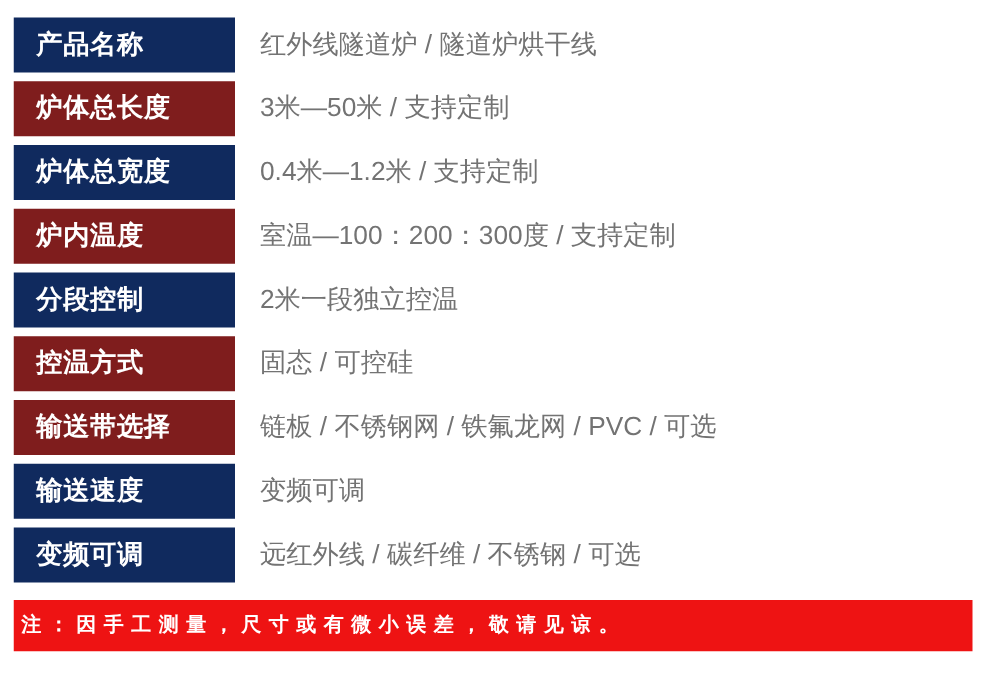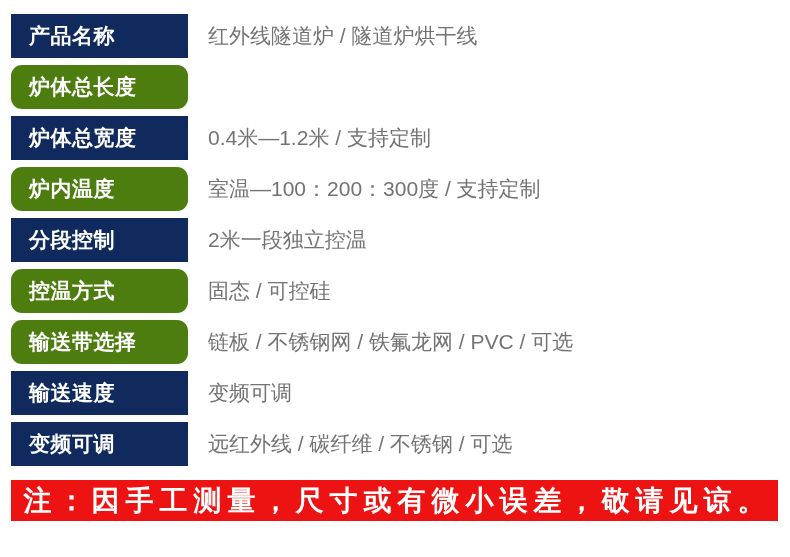--- a/index.html
+++ b/index.html
@@ -43,22 +43,21 @@
     font-size: 21px;
     font-weight: bold;
     letter-spacing: 0.5px;
     white-space: nowrap;
     overflow: hidden;
   }
   .spec-row.dark .spec-label {
     background: #102a5e;
   }
   .spec-row.bright .spec-label {
-    background: #4d7c0f;
-    border-radius: 11px;
+    background: #7f1d1d;
   }
   .spec-value {
     flex: 1 1 auto;
     height: 44px;
     line-height: 44px;
     box-sizing: border-box;
     padding-left: 20px;
     color: #737373;
     font-size: 21px;
     font-weight: normal;
@@ -66,42 +65,43 @@
     overflow: hidden;
   }
   .note-banner {
     position: absolute;
     left: 11px;
     top: 480px;
     width: 767px;
     height: 41px;
     background: #ee1313;
     color: #ffffff;
-    font-size: 28px;
+    font-size: 16px;
     font-weight: bold;
     line-height: 41px;
-    text-align: center;
+    text-align: left;
     letter-spacing: 6px;
     text-indent: 6px;
     white-space: nowrap;
     overflow: hidden;
     box-sizing: border-box;
   }
 </style>
 </head>
 <body>
 
 <div id="spec-sheet">
   <div class="spec-rows">
       <div class="spec-row dark">
         <div class="spec-label">产品名称</div>
         <div class="spec-value">红外线隧道炉 / 隧道炉烘干线</div>
       </div>
       <div class="spec-row bright">
         <div class="spec-label">炉体总长度</div>
+        <div class="spec-value">3米—50米 / 支持定制</div>
       </div>
       <div class="spec-row dark">
         <div class="spec-label">炉体总宽度</div>
         <div class="spec-value">0.4米—1.2米 / 支持定制</div>
       </div>
       <div class="spec-row bright">
         <div class="spec-label">炉内温度</div>
         <div class="spec-value">室温—100：200：300度 / 支持定制</div>
       </div>
       <div class="spec-row dark">

